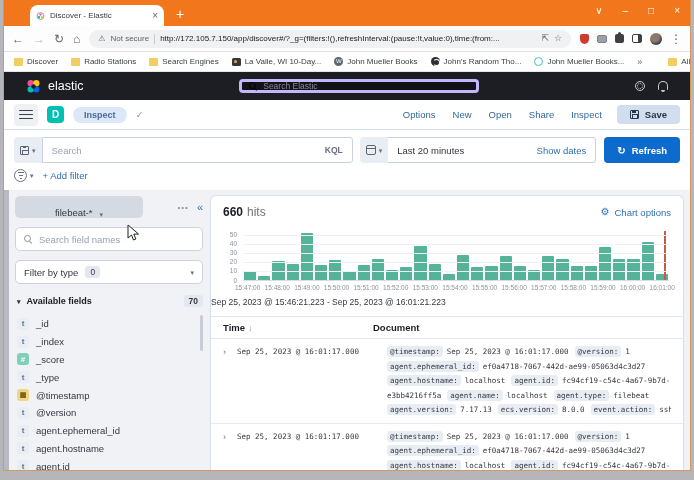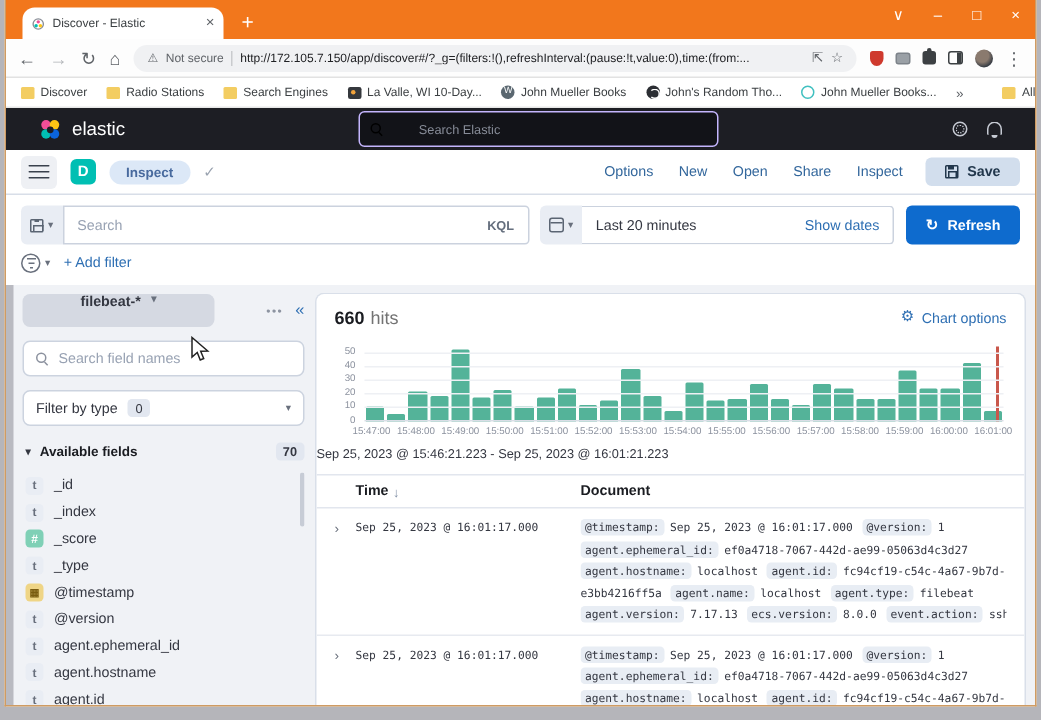--- a/index.html
+++ b/index.html
@@ -2,21 +2,21 @@
 <html><head>
 <meta charset="utf-8">
 <style>
   *{box-sizing:border-box;margin:0;padding:0}
   body{margin:0;background:#888;font-family:"Liberation Sans",sans-serif;-webkit-font-smoothing:antialiased}
   .screen{width:694px;height:480px;position:relative;background:#b5b5ba;overflow:hidden}
   .window{position:absolute;top:0;left:3px;right:3px;bottom:9px;background:#fff;border-left:1px solid #cf9b62;border-right:1px solid #cf9b62;border-bottom:1px solid #cf9b62;display:flex;flex-direction:column;overflow:hidden}
 
   
   .tabstrip{height:26px;background:#f2771c;display:flex;align-items:flex-end;position:relative;flex:0 0 auto}
-  .tab{margin-left:11px;width:134px;height:21px;background:#fff;border-radius:8px 8px 0 0;display:flex;align-items:center;padding:0 6px;gap:5px}
+  .tab{margin-left:26px;width:134px;height:21px;background:#fff;border-radius:8px 8px 0 0;display:flex;align-items:center;padding:0 6px;gap:5px}
   .tab-title{font-size:8px;color:#3c4043;flex:1;white-space:nowrap;overflow:hidden}
   .tab-close{font-size:10px;color:#5f6368;line-height:1}
   .newtab{color:#fff;font-size:14px;margin:0 0 5px 12px;line-height:1}
   .wincontrols{position:absolute;right:10px;top:6px;display:flex;gap:20px;color:#fff;font-size:10px;line-height:1}
   .toolbar{height:26px;background:#fdfdfd;border-bottom:1px solid #e2e2e2;display:flex;align-items:center;padding:0 8px;gap:9px;flex:0 0 auto}
   .navico{color:#5f6368;font-size:12px;line-height:1}
   .navico.dim{color:#b3b6ba}
   .omnibox{flex:1;height:18px;background:#f0f1f3;border-radius:9px;display:flex;align-items:center;padding:0 9px;gap:5px;font-size:8px;color:#5f6368;min-width:0}
   .osep{width:1px;height:10px;background:#c9cbce}
   .url{color:#202124;white-space:nowrap;overflow:hidden;flex:1}
@@ -37,21 +37,21 @@
   .bm-ico.wordpress{background:#5a6770;border-radius:50%;width:9px;height:9px;color:#fff;font-size:6px;text-align:center;line-height:9px}
   .bm-ico.site-black{background:#2b2e33;border-radius:50%;width:9px;height:9px;position:relative}
   .bm-ico.site-black::after{content:"";position:absolute;left:2px;top:2px;width:5px;height:5px;border:1px solid #fff;border-radius:50%;border-left-color:transparent}
   .bm-ico.site-teal{background:#fff;border:1.3px solid #41c0c0;border-radius:50%;width:9px;height:9px}
   .bm-more{color:#5f6368;font-size:9px;margin-left:auto}
   .bm-sep{width:1px;height:11px;background:#d9d9d9}
 
   
   .eheader{height:28px;background:#1d1e24;display:flex;align-items:center;padding:0 22px;flex:0 0 auto}
   .brand{display:flex;align-items:center;gap:7px;color:#fff;font-size:12.5px}
-  .esearch{width:240px;height:24px;margin:0 auto;background:#121318;border:1px solid #c4b5fd;border-radius:4px;display:flex;align-items:center;gap:24px;padding:0 7px}
+  .esearch{width:240px;height:14px;margin:0 auto;background:#121318;border:3px solid #c4b5fd;border-radius:4px;display:flex;align-items:center;gap:6px;padding:0 7px}
   .esearch input{background:transparent;border:none;outline:none;color:#aab0bc;font-size:8.5px;width:100%;font-family:"Liberation Sans",sans-serif}
   .esearch input::placeholder{color:#878c98}
   .hdr-icons{display:flex;gap:13px;color:#c6cad3;font-size:10px}
   .mag{width:8px;height:8px;position:relative;flex:0 0 auto}
   .mag::before{content:"";position:absolute;left:0;top:0;width:5px;height:5px;border:1.2px solid currentColor;border-radius:50%}
   .mag::after{content:"";position:absolute;left:5.5px;top:5.5px;width:3px;height:1.2px;background:currentColor;transform:rotate(45deg);transform-origin:0 0}
   .lifebuoy{width:10px;height:10px;border:1.6px solid #c6cad3;border-radius:50%;position:relative}
   .lifebuoy::after{content:"";position:absolute;inset:1px;border:1px dotted #c6cad3;border-radius:50%}
   .bell{width:10px;height:9px;border:1.4px solid #c6cad3;border-radius:5px 5px 1px 1px;border-bottom:none;position:relative}
   .bell::after{content:"";position:absolute;left:2px;bottom:-2px;width:4px;height:2px;background:#c6cad3;border-radius:0 0 2px 2px}
@@ -87,21 +87,21 @@
   .filter-ico{width:13px;height:13px;border:1.3px solid #69707d;border-radius:50%;display:flex;flex-direction:column;align-items:center;justify-content:center;gap:1.5px}
   .filter-ico i{display:block;height:1.2px;background:#69707d}
   .filter-ico i:nth-child(1){width:6px}.filter-ico i:nth-child(2){width:4px}.filter-ico i:nth-child(3){width:2px}
   .addfilter{color:#2e6fb3;font-size:9.5px}
 
   
   .content{flex:1;background:#f0f2f6;position:relative;display:flex;padding:5px 6px 0 11px;gap:7px;min-height:0}
   .gutter{position:absolute;left:0;top:0;bottom:0;width:5px;background:#b9bac1}
   .sidebar{width:188px;flex:0 0 auto;display:flex;flex-direction:column}
   .ip-row{display:flex;align-items:center;gap:8px;margin:1px 0 9px}
-  .ip-btn{width:128px;height:22px;background:#d5d9e2;border-radius:5px;display:flex;align-items:flex-start;justify-content:center;gap:7px;font-size:9.5px;font-weight:bold;color:#343741}
+  .ip-btn{width:128px;height:22px;background:#d5d9e2;border-radius:5px;display:flex;align-items:flex-end;justify-content:center;gap:7px;font-size:9.5px;font-weight:normal;color:#343741}
   .dots{color:#8d94a1;font-size:8px;letter-spacing:1px;margin-left:auto}
   .collapse{color:#2e6fb3;font-size:11px;line-height:1}
   .fsearch{height:24px;background:#fff;border:1px solid #ccd3df;border-radius:5px;display:flex;align-items:center;gap:7px;padding:0 8px;margin-bottom:9px;color:#8b919e}
   .fsearch input{border:none;outline:none;font-size:9.5px;color:#343741;width:100%;font-family:"Liberation Sans",sans-serif}
   .fsearch input::placeholder{color:#98a2b3}
   .ftype{height:24px;background:#fff;border:1px solid #ccd3df;border-radius:5px;display:flex;align-items:center;gap:7px;padding:0 8px;font-size:9.5px;color:#343741;margin-bottom:11px}
   .badge{background:#e2e7f0;border-radius:3px;font-size:8.5px;padding:1px 5px;color:#343741}
   .ftype .chev{margin-left:auto}
   .af-head{display:flex;align-items:center;gap:6px;font-size:9px;font-weight:bold;color:#1a1c21;margin-bottom:8px;padding-left:2px}
   .af-head .badge{margin-left:auto}
@@ -123,21 +123,21 @@
   .chart{position:relative;margin:10px 14px 0 32px;height:50px}
   .gridline{position:absolute;left:0;right:0;height:0;border-top:1px solid #eef0f4}
   .gridline.base{border-top-color:#d9dee6}
   .bars{position:absolute;inset:0;display:flex;align-items:flex-end;gap:2px;padding:0 1px}
   .bar{flex:1;background:#54b399;border-radius:1px 1px 0 0}
   .redline{position:absolute;right:3px;top:0;bottom:0;width:2px;background:#c9574b}
   .ylab{position:absolute;left:-26px;width:20px;text-align:right;font-size:6.5px;color:#8b919e;line-height:1}
   .xlabs{display:flex;justify-content:space-between;margin:3px 8px 0 24px;font-size:6.5px;color:#8b919e}
   .caption{text-align:left;font-size:8.5px;color:#343741;margin:6px 0 9px}
   .thead{display:flex;border-top:1px solid #e2e6ee;border-bottom:1px solid #e2e6ee;padding:5px 12px;font-size:9.5px;font-weight:bold;color:#1a1c21;align-items:center}
-  .th-time{width:150px;margin-left:14px;display:flex;gap:3px;align-items:center}
+  .th-time{width:150px;display:flex;gap:3px;align-items:center}
   .sortarrow{color:#7d8ca3;font-size:8.5px;font-weight:normal}
   .th-doc{flex:1}
   .rows{flex:1;overflow:hidden}
   .trow{display:flex;padding:6px 12px 5px;border-bottom:1px solid #e7eaf0;align-items:flex-start}
   .expander{width:14px;color:#69707d;font-size:9px;line-height:14px;flex:0 0 auto}
   .rtime{width:150px;font-family:"DejaVu Sans Mono",monospace;font-size:7.5px;color:#343741;line-height:14.5px;flex:0 0 auto}
   .rdoc{flex:1;font-family:"DejaVu Sans Mono",monospace;font-size:7.5px;color:#343741;min-width:0}
   .dline{display:block;white-space:nowrap;overflow:hidden;line-height:14.5px}
   .pill{background:#e8edf4;border-radius:3px;padding:1px 3px;margin-right:4px}
   .dval{margin-right:6px}

